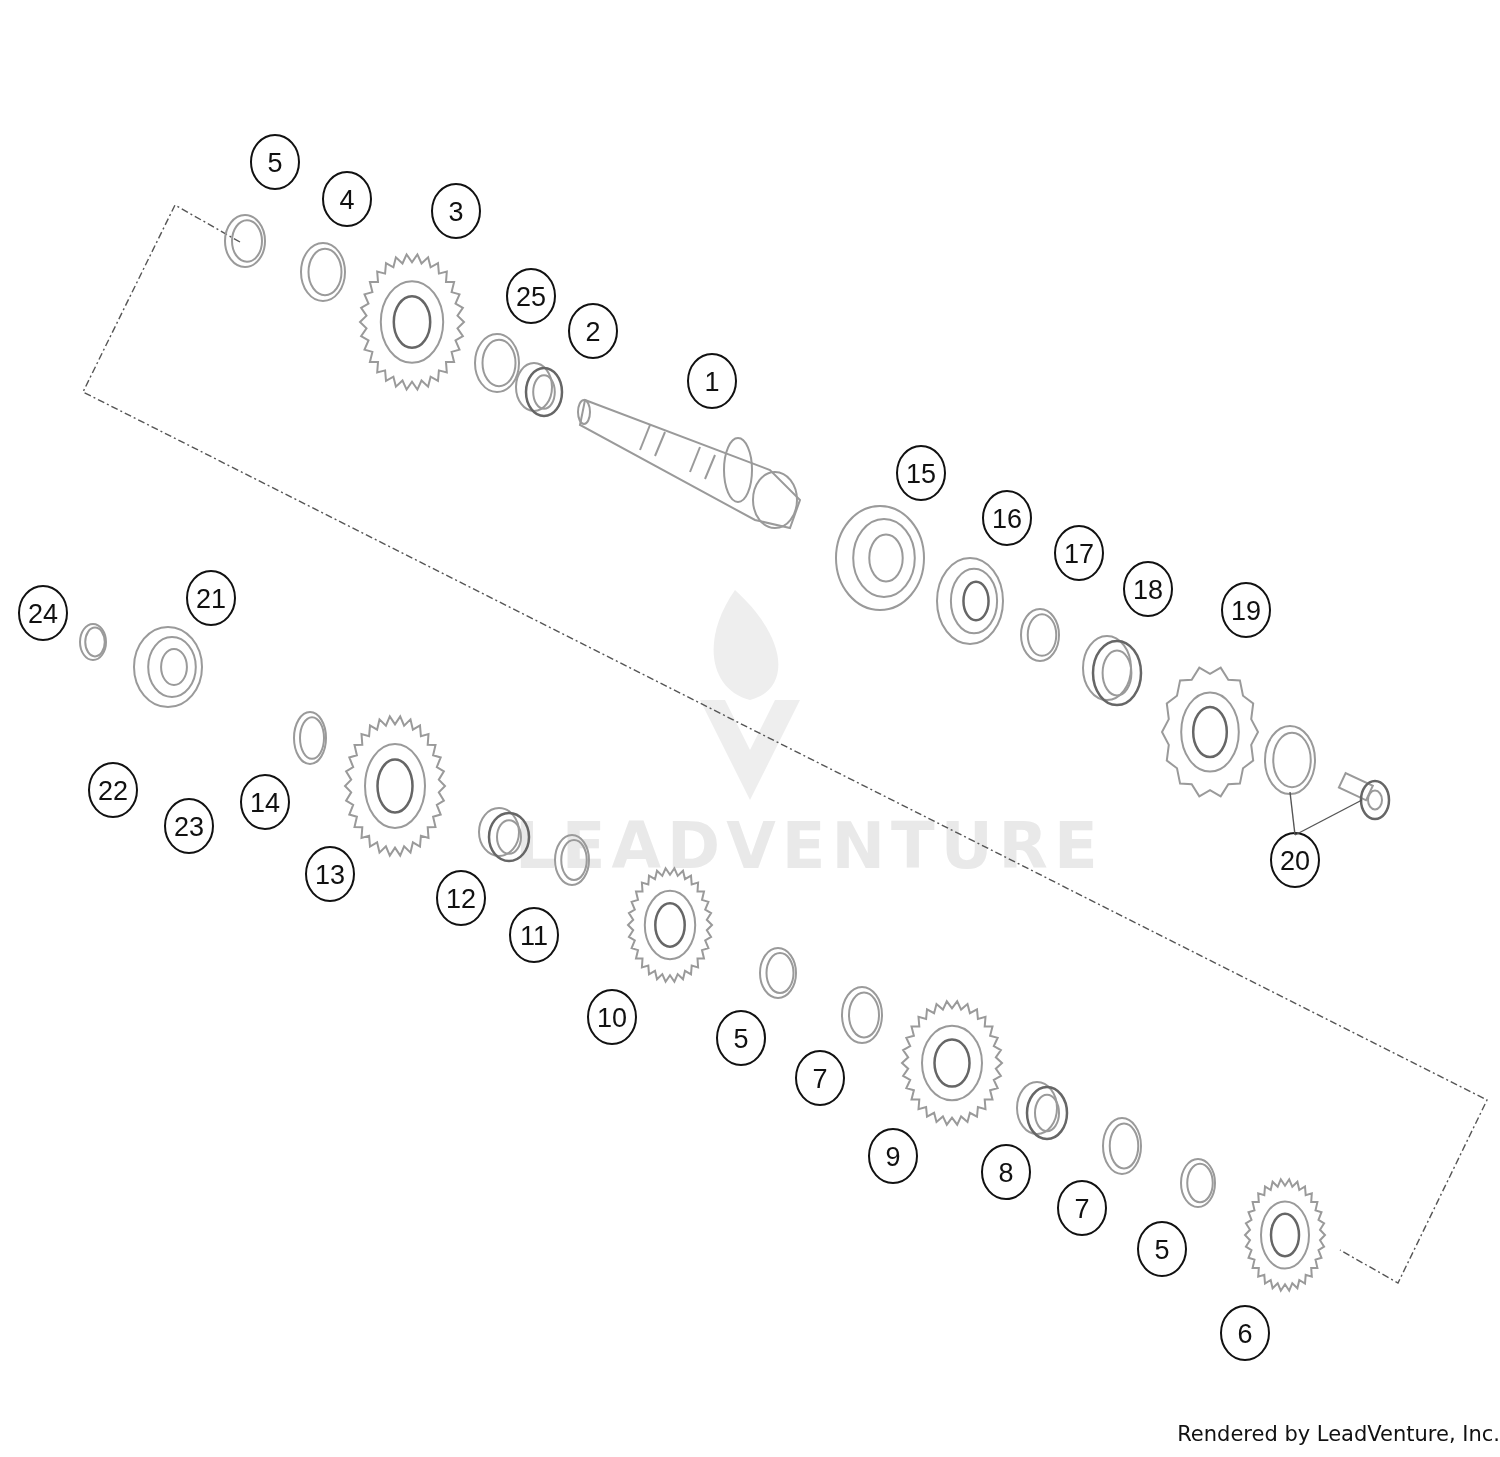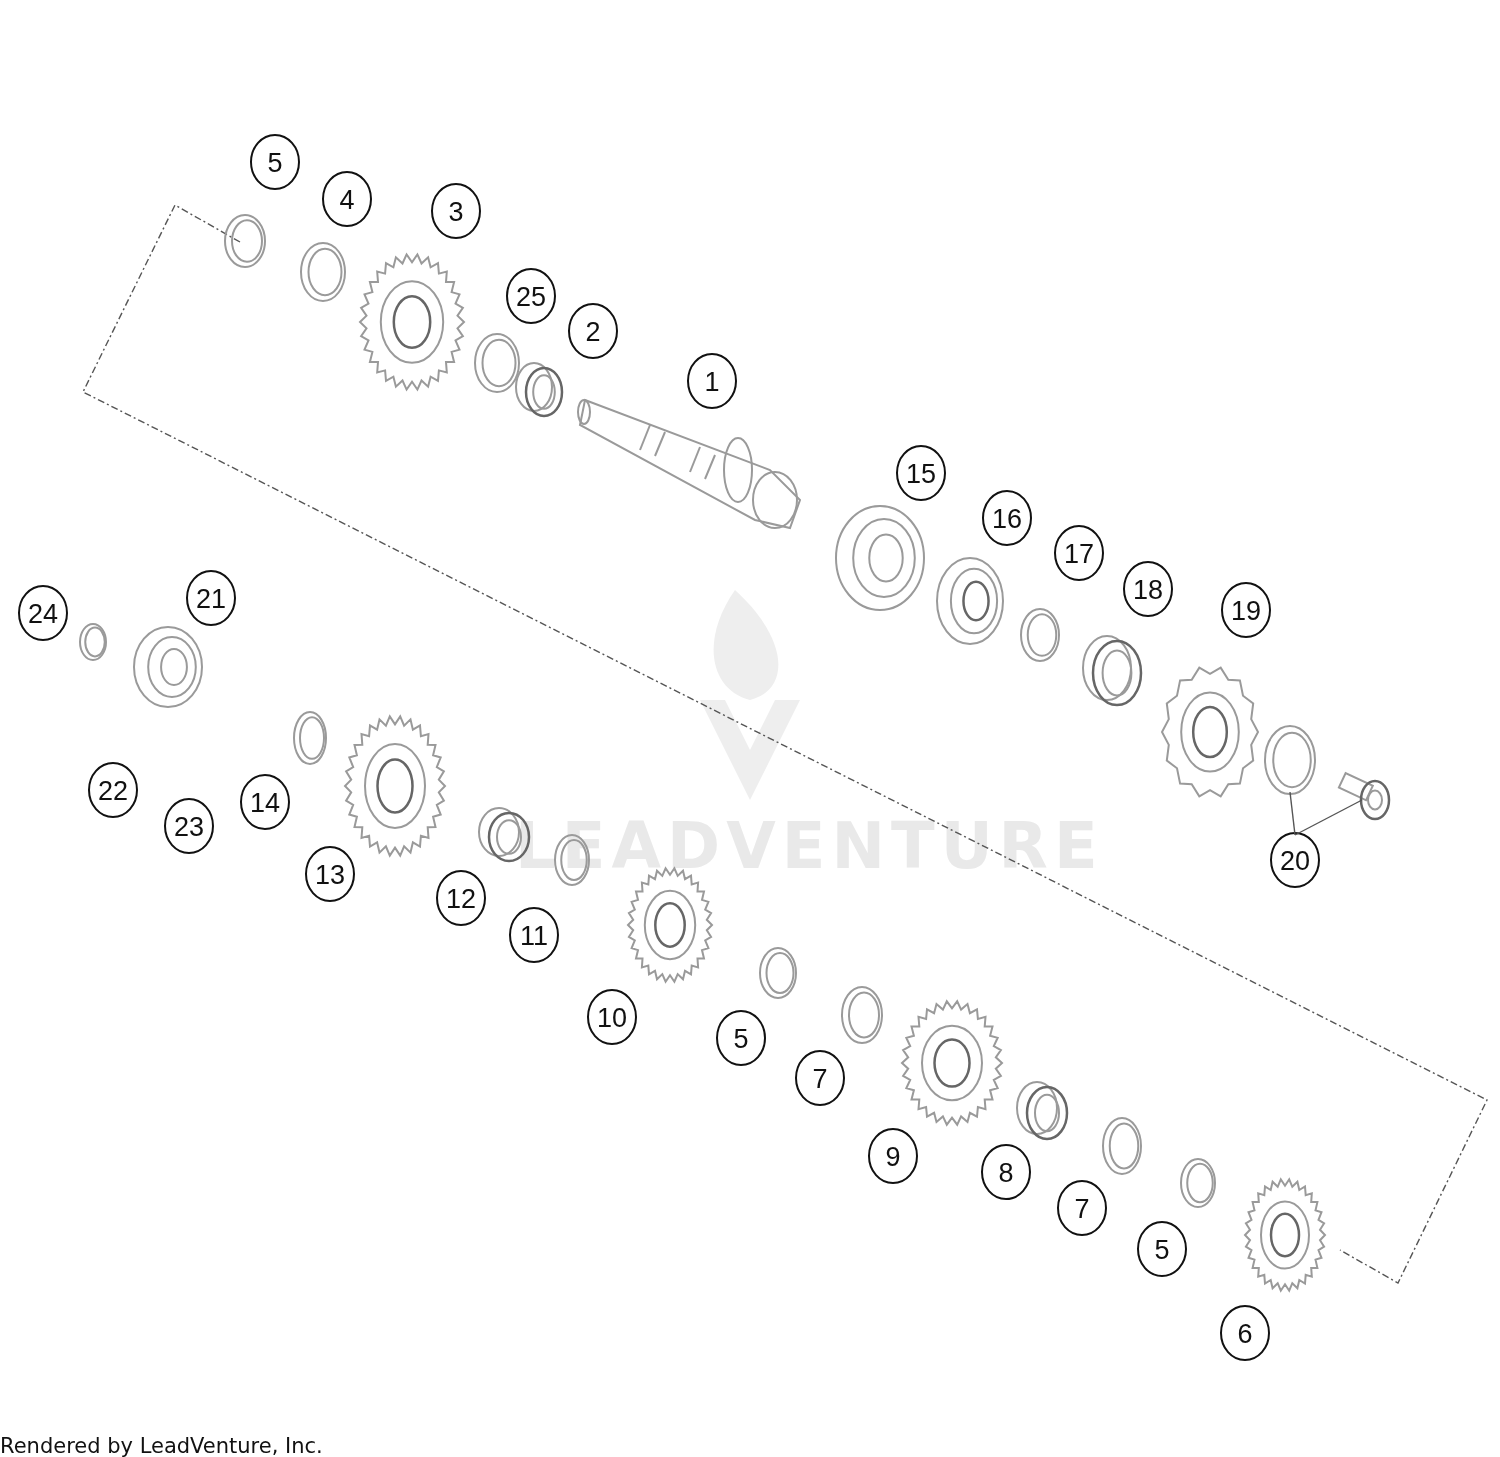--- a/index.html
+++ b/index.html
@@ -4,21 +4,21 @@
 <style>
   html, body { margin: 0; padding: 0; background: #ffffff; }
   body { width: 1500px; height: 1457px; position: relative; overflow: hidden; font-family: "DejaVu Sans", sans-serif; }
   #diagram { position: absolute; left: 0; top: 0; width: 1500px; height: 1457px; }
   .callout-text { font-family: "Liberation Sans", sans-serif; font-size: 27px; fill: #111; text-anchor: middle; dominant-baseline: central; }
   .callout-circle { fill: #fff; stroke: #111; stroke-width: 2; }
   .part { fill: none; stroke: #9a9a9a; stroke-width: 2; }
   .part-dark { fill: none; stroke: #666; stroke-width: 2.5; }
   .dash { fill: none; stroke: #555; stroke-width: 1.4; stroke-dasharray: 7 3 2 3; }
   .watermark-text { font-family: "DejaVu Sans", sans-serif; font-size: 64px; font-weight: bold; fill: #e9e9e9; letter-spacing: 6px; }
-  #footer { position: absolute; left: 0; width: 1500px; top: 1422px; text-align: left; font-family: "DejaVu Sans", sans-serif; font-size: 21px; color: #111; margin-top: 12px; }
+  #footer { position: absolute; left: 0; width: 1500px; top: 1422px; text-align: right; font-family: "DejaVu Sans", sans-serif; font-size: 21px; color: #111; }
 </style>
 </head>
 <body>
 
 <svg id="diagram" viewBox="0 0 1500 1457" xmlns="http://www.w3.org/2000/svg">
   <g id="watermark">
     <path d="M735 590 C700 640 710 690 750 700 C790 690 790 640 735 590 Z" fill="#eeeeee"></path>
     <path d="M700 700 L750 800 L800 700 L775 700 L750 750 L725 700 Z" fill="#eeeeee"></path>
     <text class="watermark-text" x="515" y="868">LEADVENTURE</text>
   </g>

